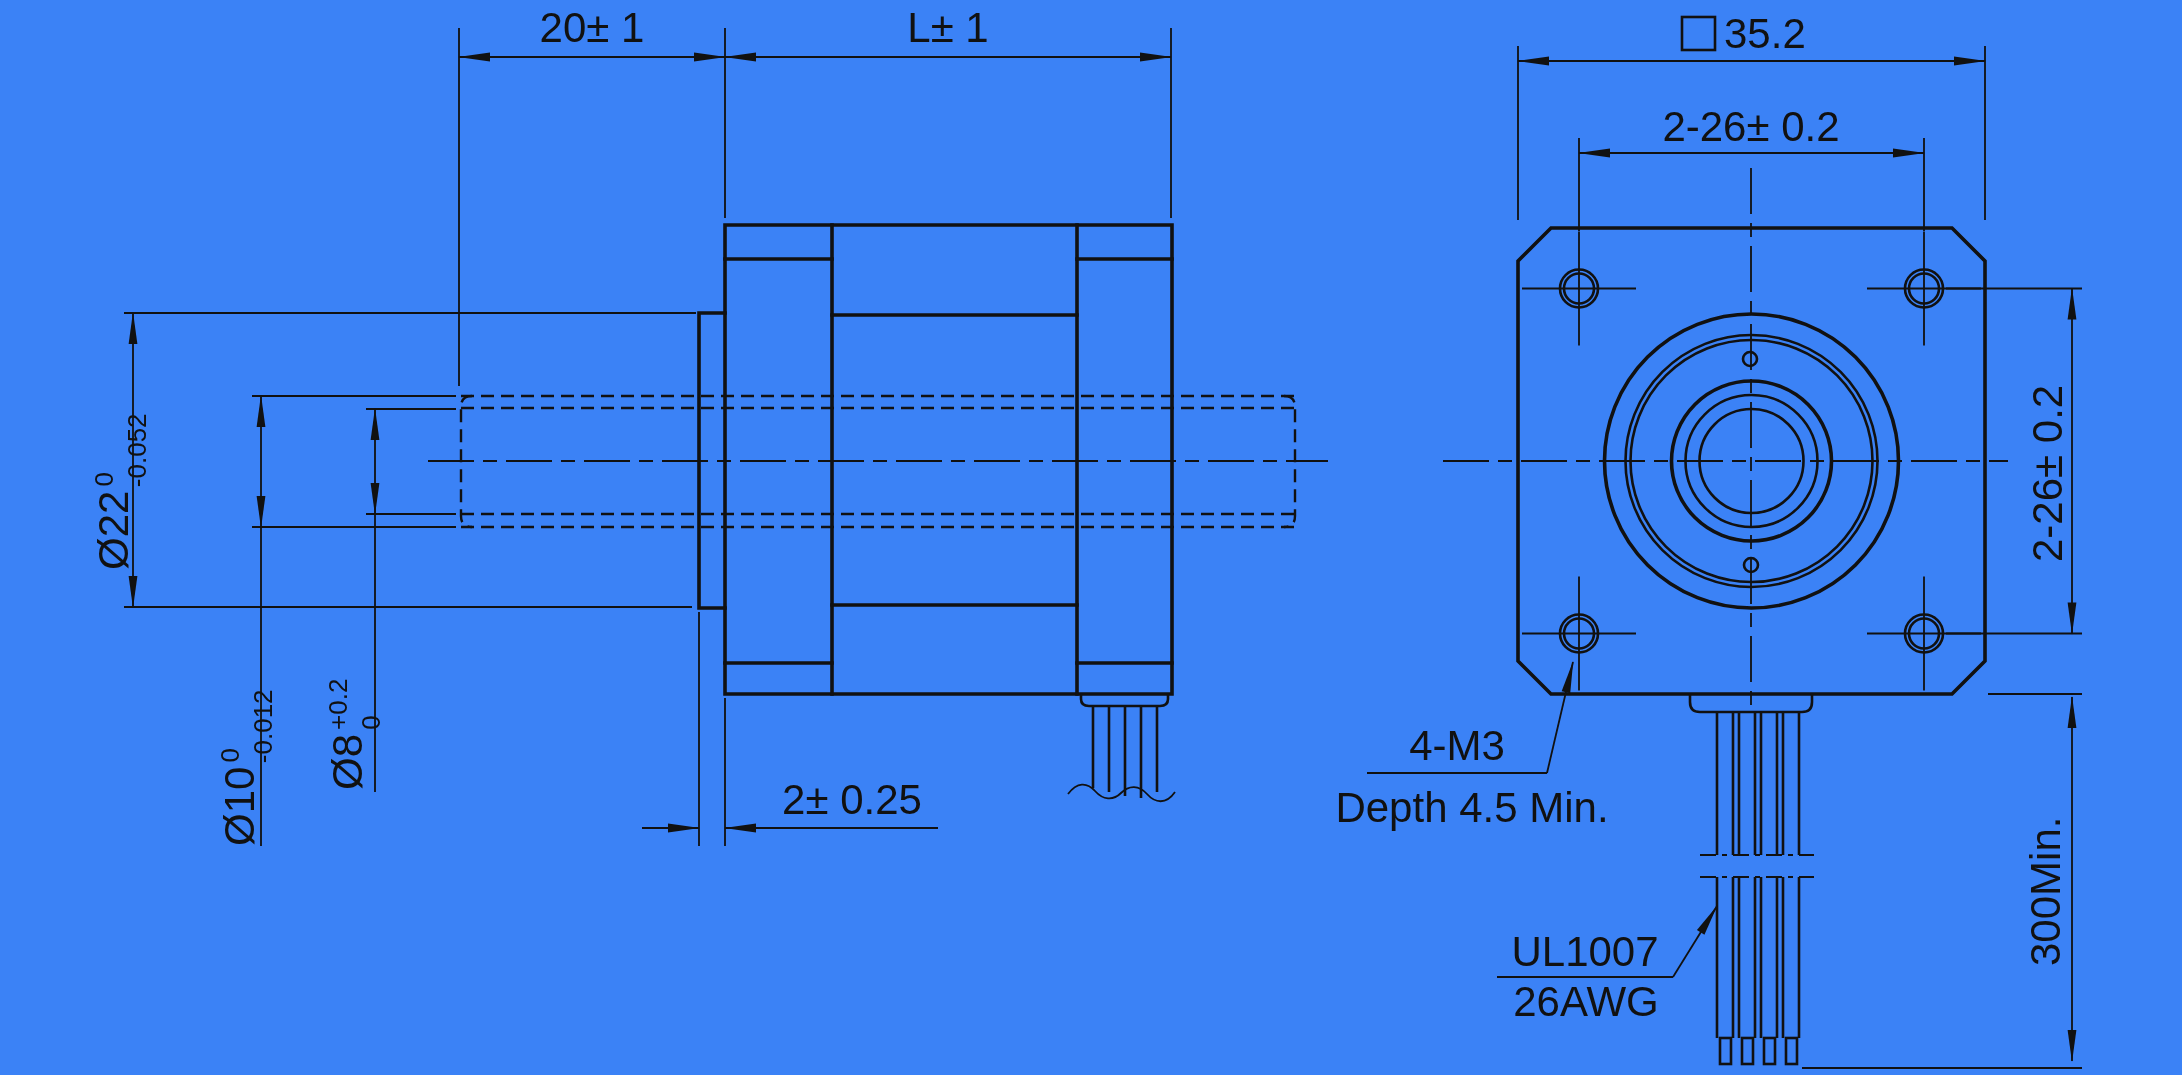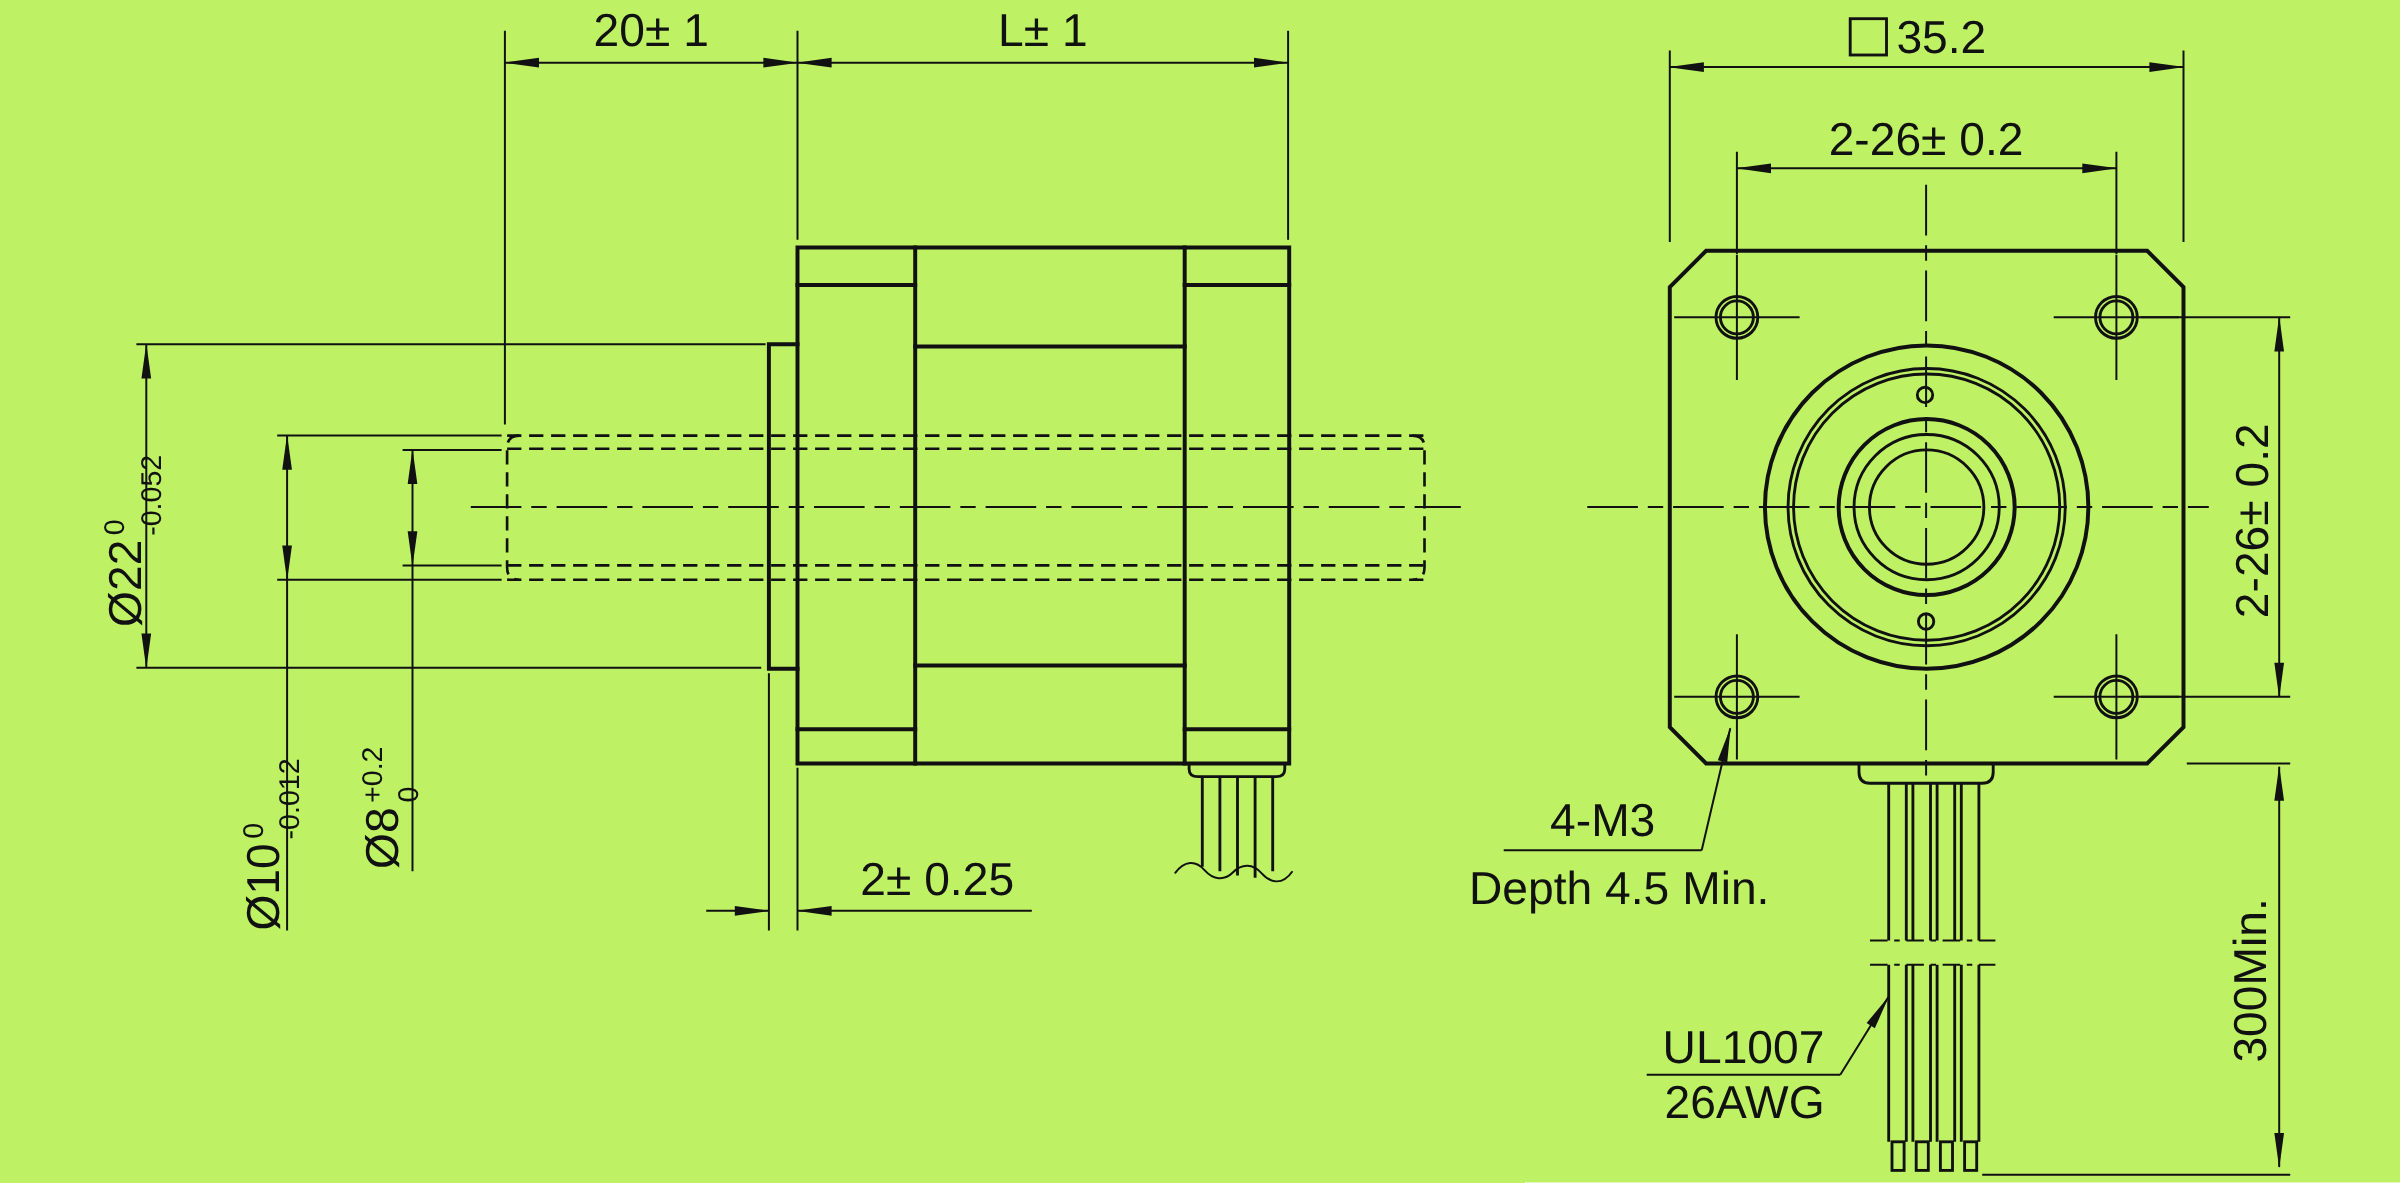--- a/index.html
+++ b/index.html
@@ -1,16 +1,16 @@
 <!DOCTYPE html>
 <html><head>
 <meta charset="utf-8">
 <style>
   html,body { margin:0; padding:0; background:#ffffff; }
-  .stage { position:relative; width:2182px; height:1075px; background:#bef264; overflow:hidden; }
+  .stage { position:relative; width:2182px; height:1075px; background:#3b82f6; overflow:hidden; }
   svg { display:block; }
   .thick  { stroke:#111; stroke-width:3.6; fill:none; stroke-linecap:square; }
   .med    { stroke:#111; stroke-width:2.6; fill:none; }
   .thin   { stroke:#111; stroke-width:1.8; fill:none; }
   .hidden { stroke:#111; stroke-width:2.4; fill:none; stroke-dasharray:13 7; }
   .cline  { stroke:#111; stroke-width:1.8; fill:none; stroke-dasharray:46 9 14 9; }
   .brk    { stroke:#111; stroke-width:1.8; fill:none; stroke-dasharray:16 6 5 6; }
   .dim    { stroke:#111; stroke-width:1.8; fill:none; }
   .t  { font-family:"Liberation Sans", sans-serif; font-size:42px; fill:#111; }
   .ts { font-size:26px; }

